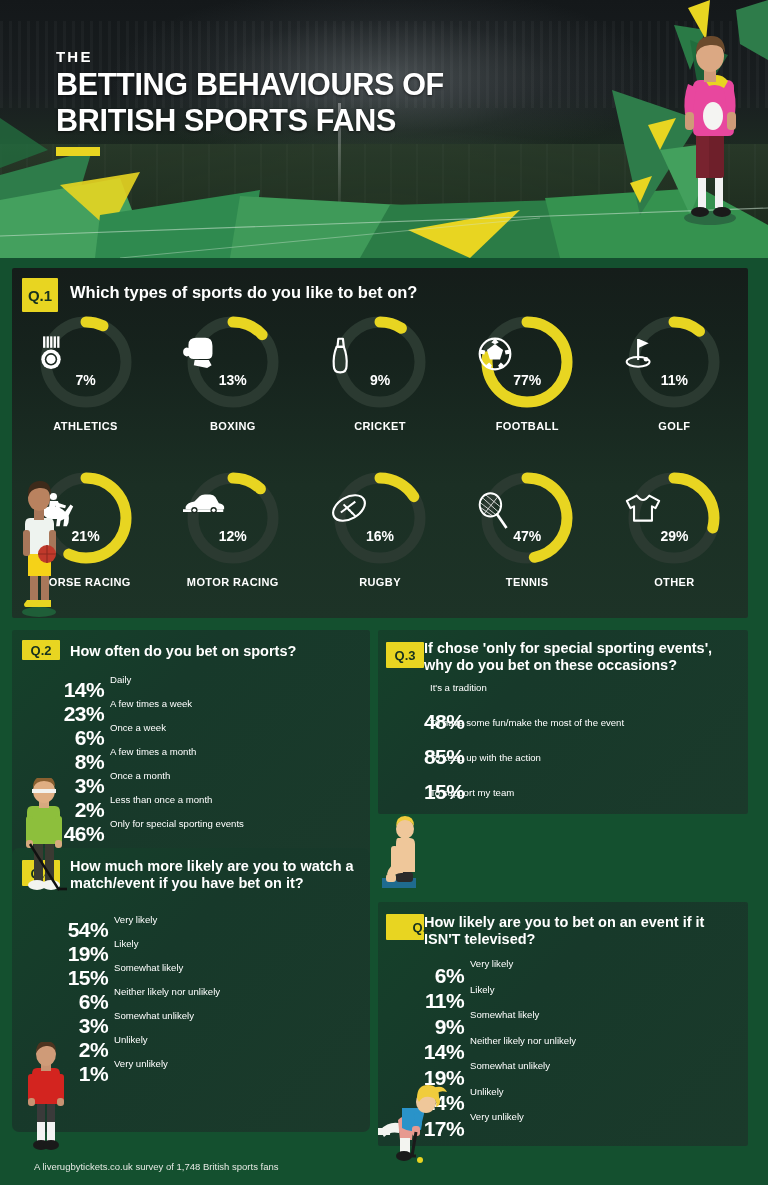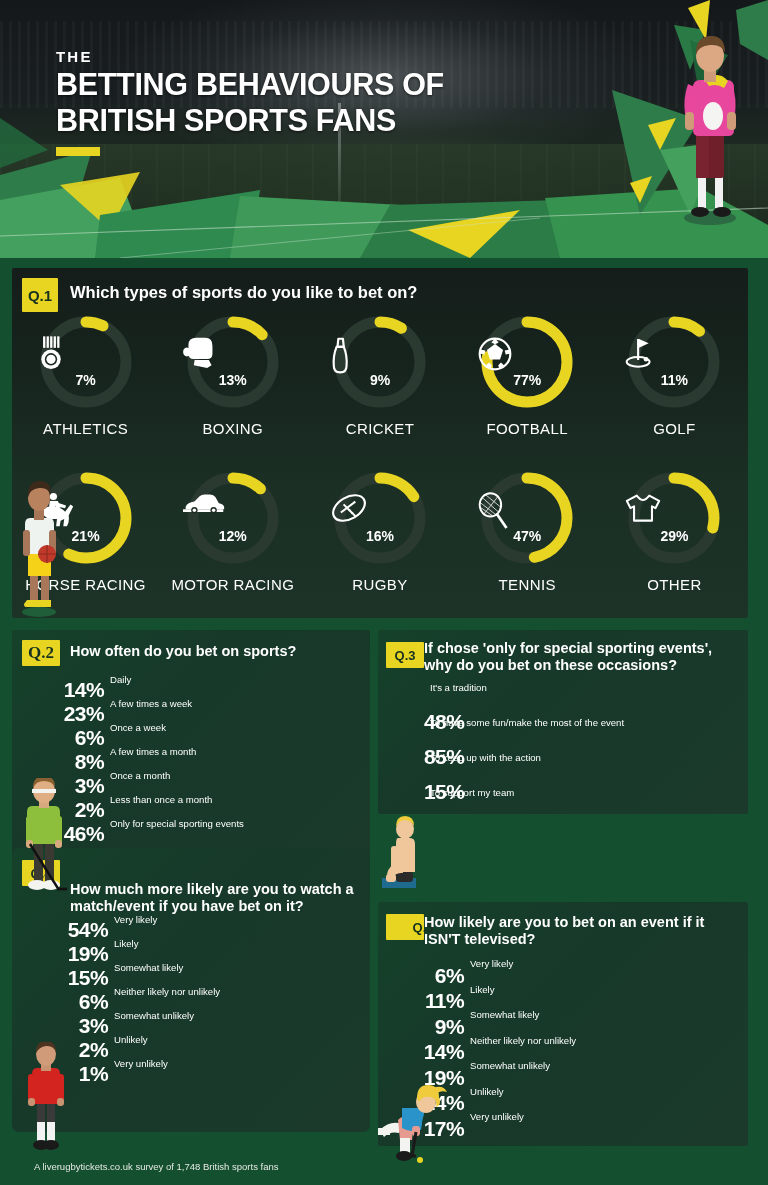--- a/index.html
+++ b/index.html
@@ -60,54 +60,54 @@
   #q1 .qtitle { left:58px; top:15px; font-size:16.5px; }
 
   .donut-row { position:absolute; width:100%; display:flex; }
   .donut-cell { flex:1; display:flex; flex-direction:column; align-items:center; }
   .donut-wrap { position:relative; width:100px; height:100px; }
   .donut-wrap svg { position:absolute; inset:0; }
   .donut-icon { position:absolute; left:0; top:24px; width:100%; text-align:center;
                 color:#fff; }
   .donut-pct { position:absolute; left:0; top:60px; width:100%; text-align:center;
                color:#fff; font-weight:bold; font-size:14px; }
-  .donut-label { margin-top:8px; color:#fff; font-weight:normal; font-size:15px;
+  .donut-label { margin-top:8px; color:#fff; font-weight:bold; font-size:11px;
                  letter-spacing:.4px; text-align:center; }
 
   
   .barlist { position:absolute; }
   .barrow { position:relative; height:24px; }
   .bar-pct { position:absolute; right:100%; bottom:-2px; color:#fff; font-weight:bold;
              font-size:21px; letter-spacing:-.6px; white-space:nowrap; padding-right:4px; }
   .bar-lab { position:absolute; left:2px; top:-2px; color:#fff; font-size:9.6px; white-space:nowrap; }
   .bar-track { position:absolute; left:0; bottom:1px; height:11px; }
   .bar-fill { height:11px; border-radius:6px;
               background:linear-gradient(90deg,#4f8a57,#6bb071); }
   .bar-fill.hl { background:linear-gradient(90deg,#e9e41f,#cdb415); }
 
   #q2 { left:12px; top:630px; width:358px; height:262px;
         background:linear-gradient(135deg,#15412a 0%,#17392a 35%,#1b3a2b 100%); }
-  #q2 .qbadge { left:10px; top:10px; width:38px; height:26px; font-size:17px;font-family:Liberation Serif, serif; }
+  #q2 .qbadge { left:10px; top:10px; width:38px; height:20px; font-size:13px; }
   #q2 .qtitle { left:58px; top:13px; font-size:14.5px; }
   #q2 .barlist { left:96px; top:46px; }
 
   #q3 { left:378px; top:630px; width:370px; height:184px;
         background:linear-gradient(135deg,#15412a 0%,#17392a 35%,#1b3a2b 100%); }
   #q3 .qbadge { left:8px; top:12px; width:38px; height:26px; font-size:13px; }
   #q3 .qtitle { left:46px; top:10px; width:316px; font-size:14.5px; }
   #q3 .barlist { left:46px; top:66px; }
   #q3 .bar-pct { right:auto; left:0; bottom:-3px; }
   #q3 .bar-lab { left:0; top:-14px;padding-left:6px; }
   #q3 .bar-track { left:52px; }
   #q3 .barrow { height:35px; }
 
   #q4 { left:12px; top:848px; width:358px; height:284px;
         background:linear-gradient(135deg,#15412a 0%,#17392a 40%,#1b3a2b 100%);border-radius:7px; }
   #q4 .qbadge { left:10px; top:12px; width:38px; height:26px; font-size:13px; }
-  #q4 .qtitle { left:58px; top:10px; width:290px; font-size:14.5px;margin-top:23px; }
+  #q4 .qtitle { left:58px; top:10px; width:290px; font-size:14.5px; }
   #q4 .barlist { left:100px; top:68px; }
 
   #q5 { left:378px; top:902px; width:370px; height:244px;
         background:linear-gradient(135deg,#15412a 0%,#17392a 40%,#1b3a2b 100%); }
   #q5 .qbadge { left:8px; top:12px; width:38px; height:26px; font-size:13px;padding-left:36px; }
   #q5 .qtitle { left:46px; top:12px; width:310px; font-size:14.5px; }
   #q5 .barlist { left:90px; top:58px; }
   #q5 .barrow { height:25.5px; }
 
   .footer { position:absolute; left:34px; top:1161px; color:#e6e9e4; font-size:9.5px; }

